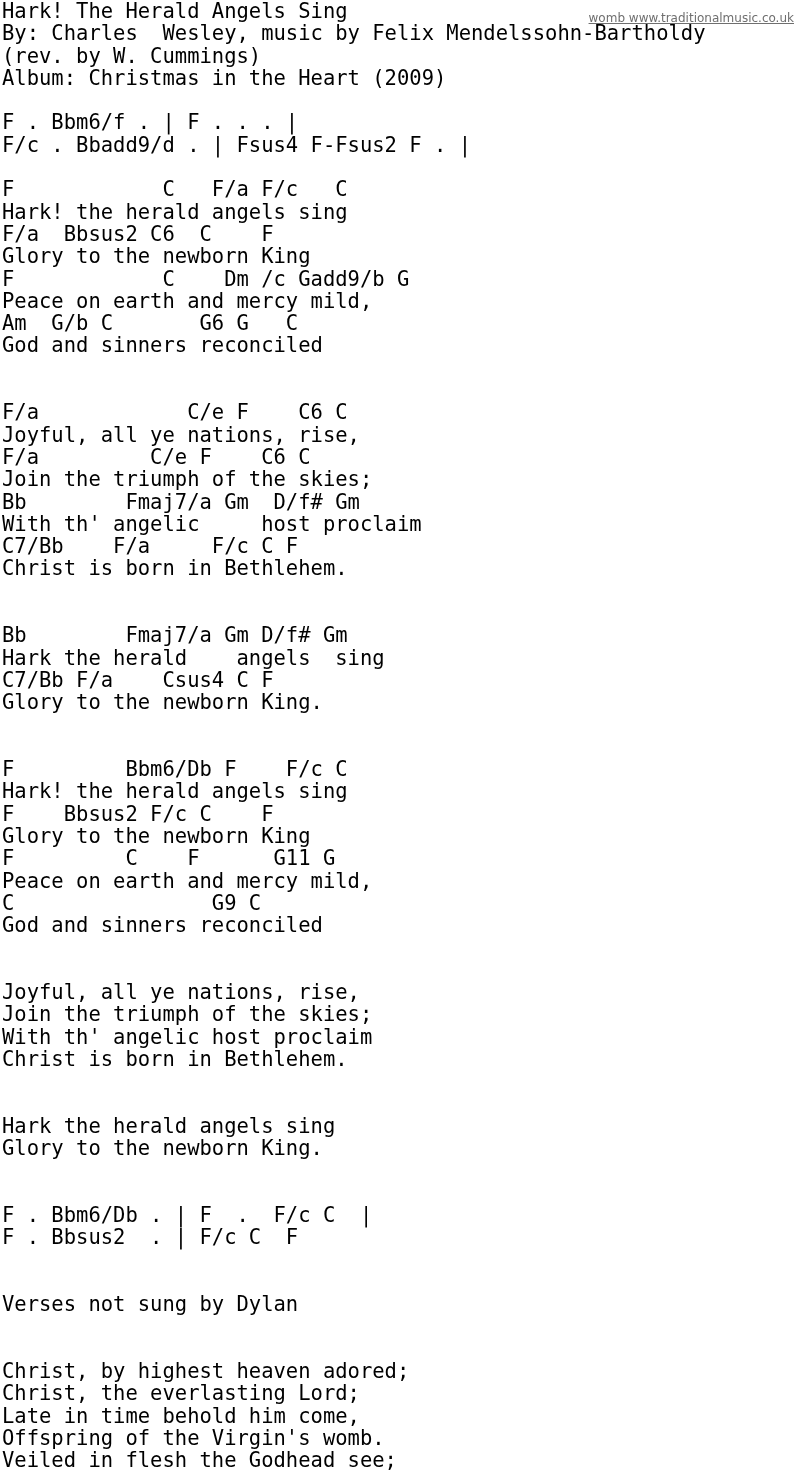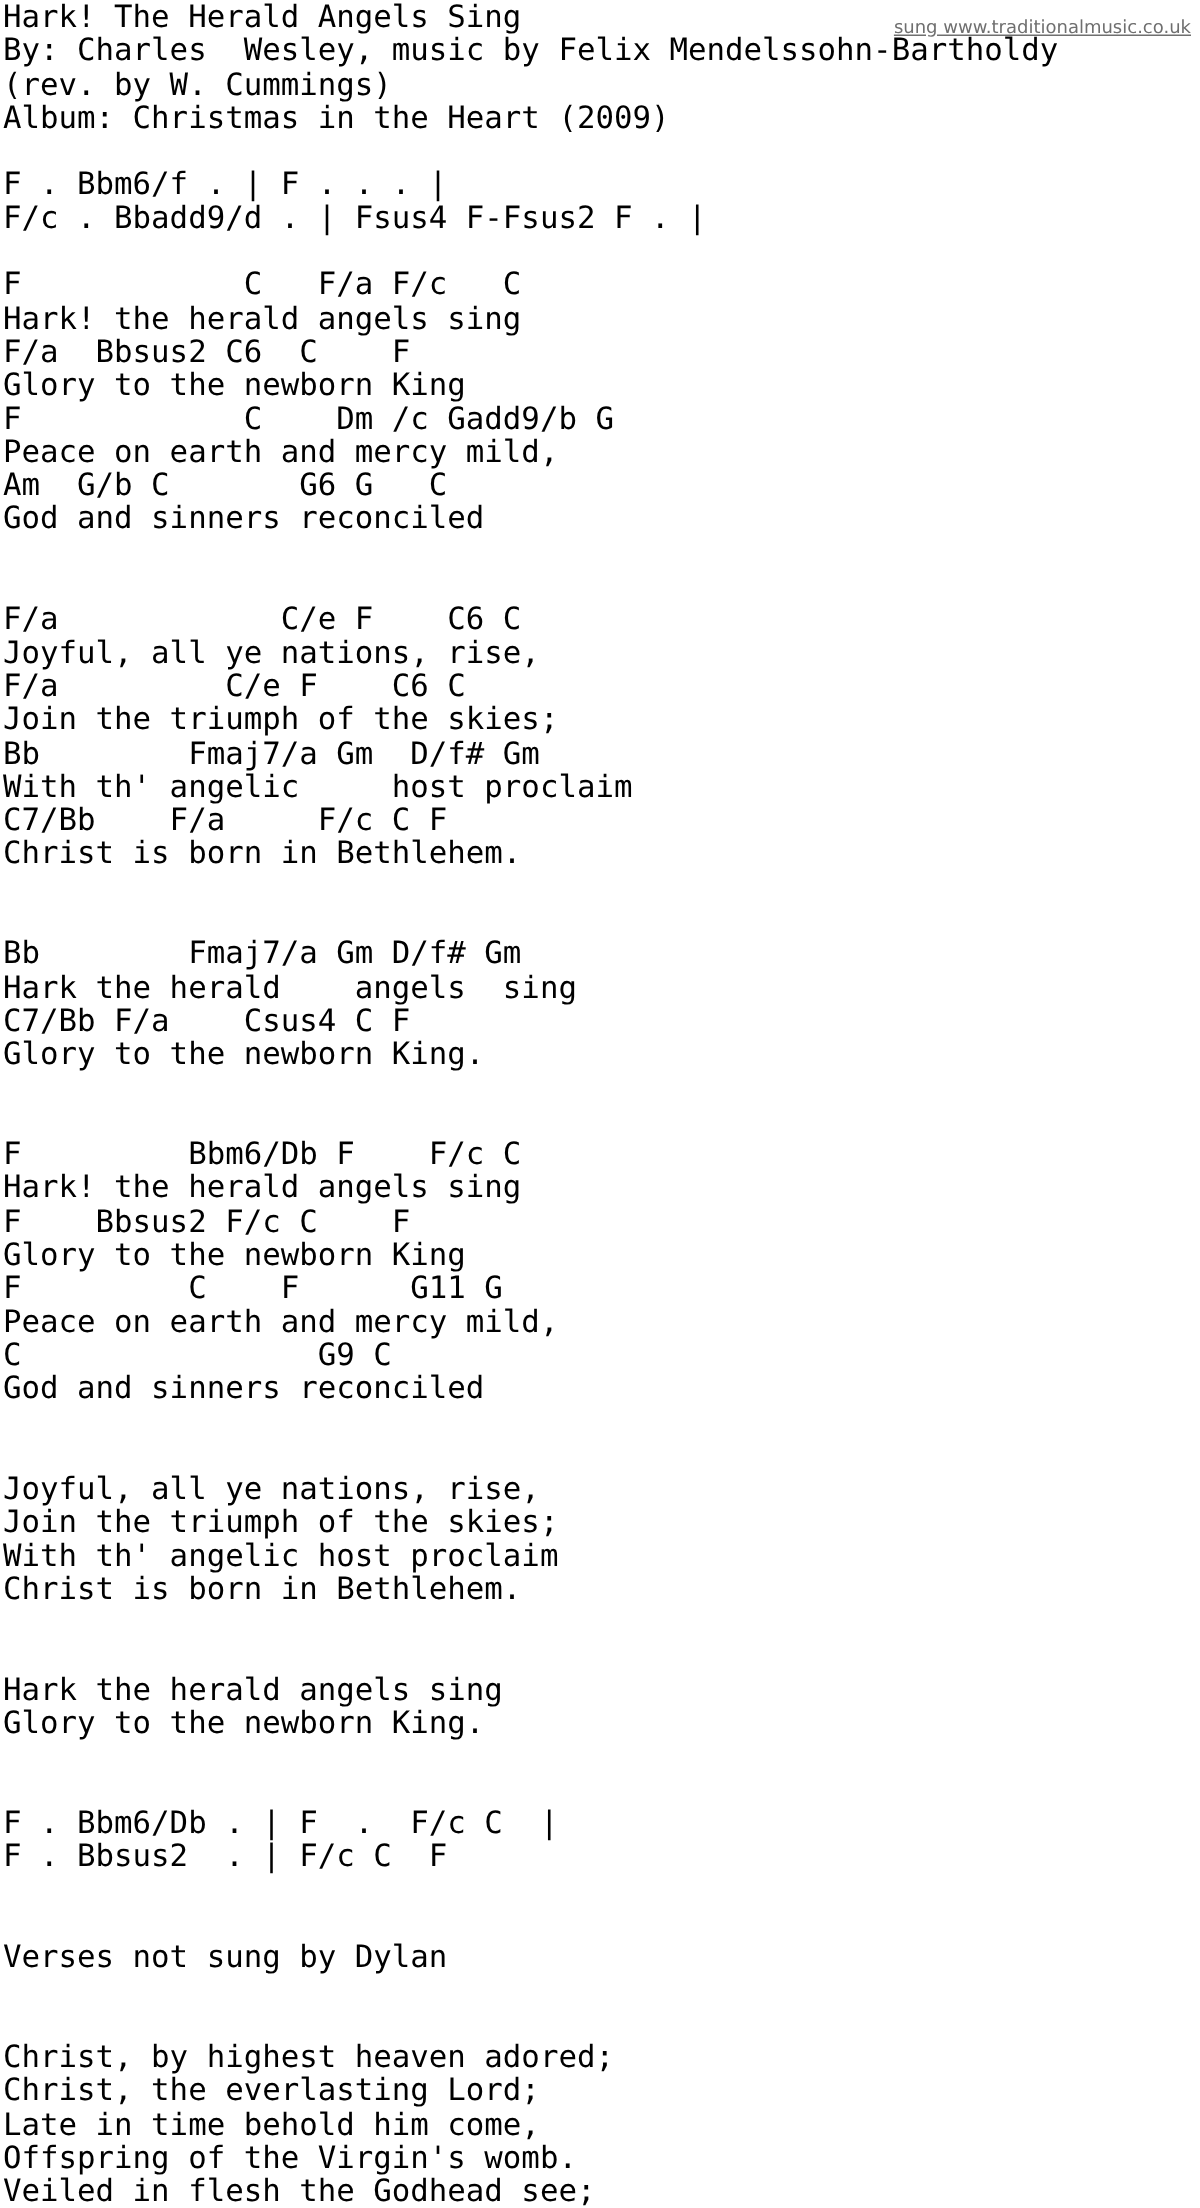--- a/index.html
+++ b/index.html
@@ -116,14 +116,14 @@
 Pleased as man with man to dwell;
 Jesus, our Emmanuel.
 
 
 Hark the herald angels sing
 Glory to the newborn King.
 
 
 Mild he lays his glory by,
 Born that man no more may die,</pre>
-  <div class="watermark">sung www.traditionalmusic.co.uk</div>
+  <div class="watermark">womb www.traditionalmusic.co.uk</div>
 </div>
 
 </body></html>

